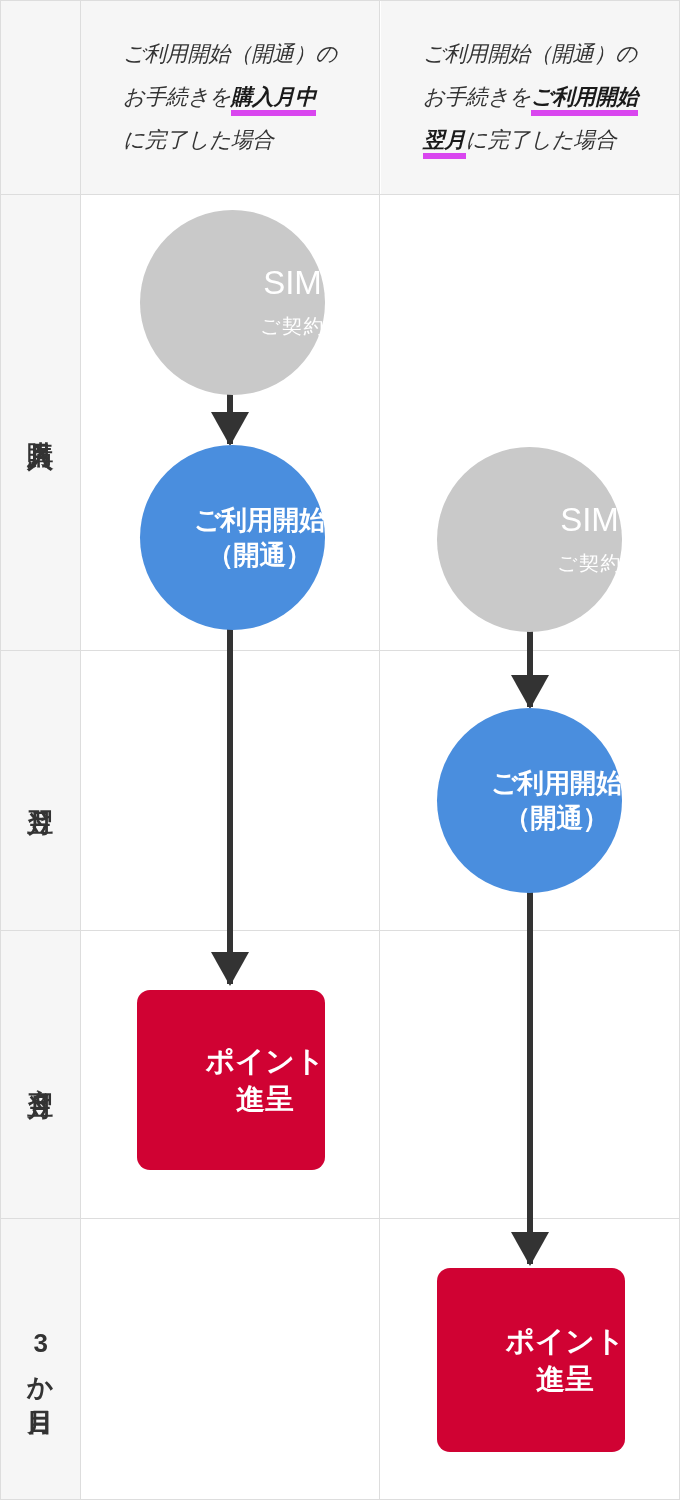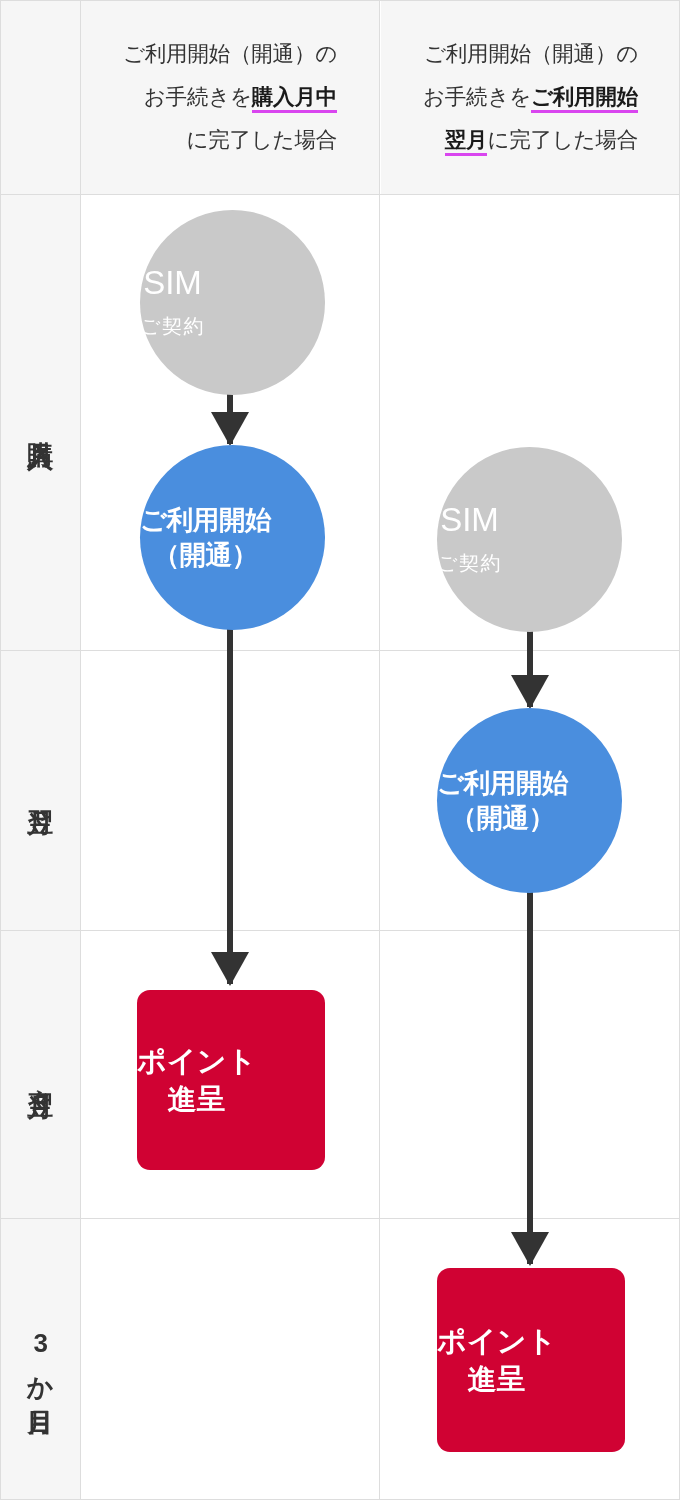--- a/index.html
+++ b/index.html
@@ -66,28 +66,29 @@
     padding: 0 14px;
   }
   .header-cell.col1 { left: 81px; width: 298px; }
   .header-cell.col2 { left: 381px; width: 299px; }
 
   .header-text {
     font-size: 21.5px;
     line-height: 43px;
     letter-spacing: -0.2px;
     color: #333333;
-    text-align: right;
+    text-align: left;
     font-weight: 400;
     white-space: normal;
+    font-style: italic;
   }
   .header-text .em {
     font-weight: bold;
     color: #1a1a1a;
-    border-bottom: 3px solid #d946ef;
+    border-bottom: 6px solid #d946ef;
     padding-bottom: 1px;
   }
 
   
   .rowlabel {
     position: absolute;
     left: 0;
     width: 80px;
     background: #f6f6f6;
     box-sizing: border-box;
@@ -110,21 +111,21 @@
     position: absolute;
     background: #ffffff;
     box-sizing: border-box;
   }
 
   
   .node {
     position: absolute;
     display: flex;
     align-items: center;
-    justify-content: flex-start;
+    justify-content: flex-end;
     text-align: center;
     color: #ffffff;
     z-index: 3;
   }
   .node-circle {
     border-radius: 50%;
   }
   .node-box {
     border-radius: 13px;
   }

